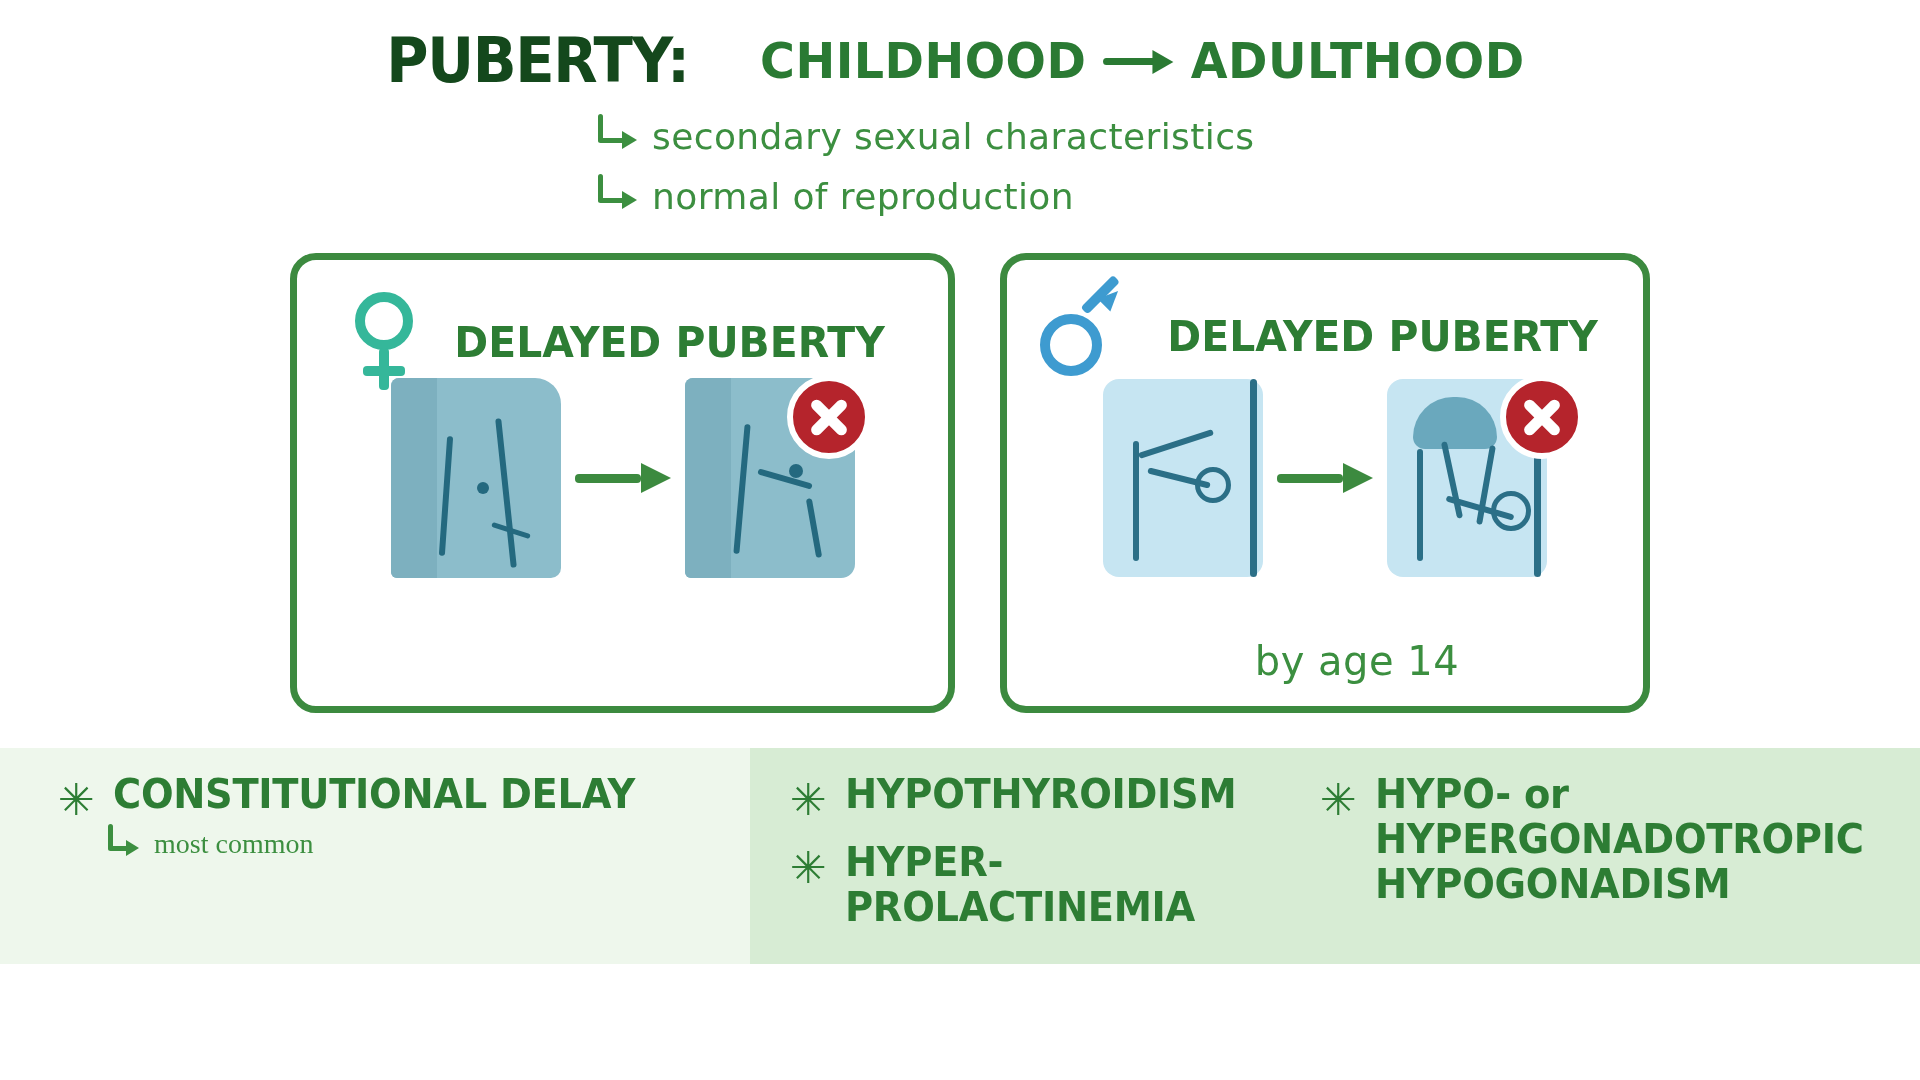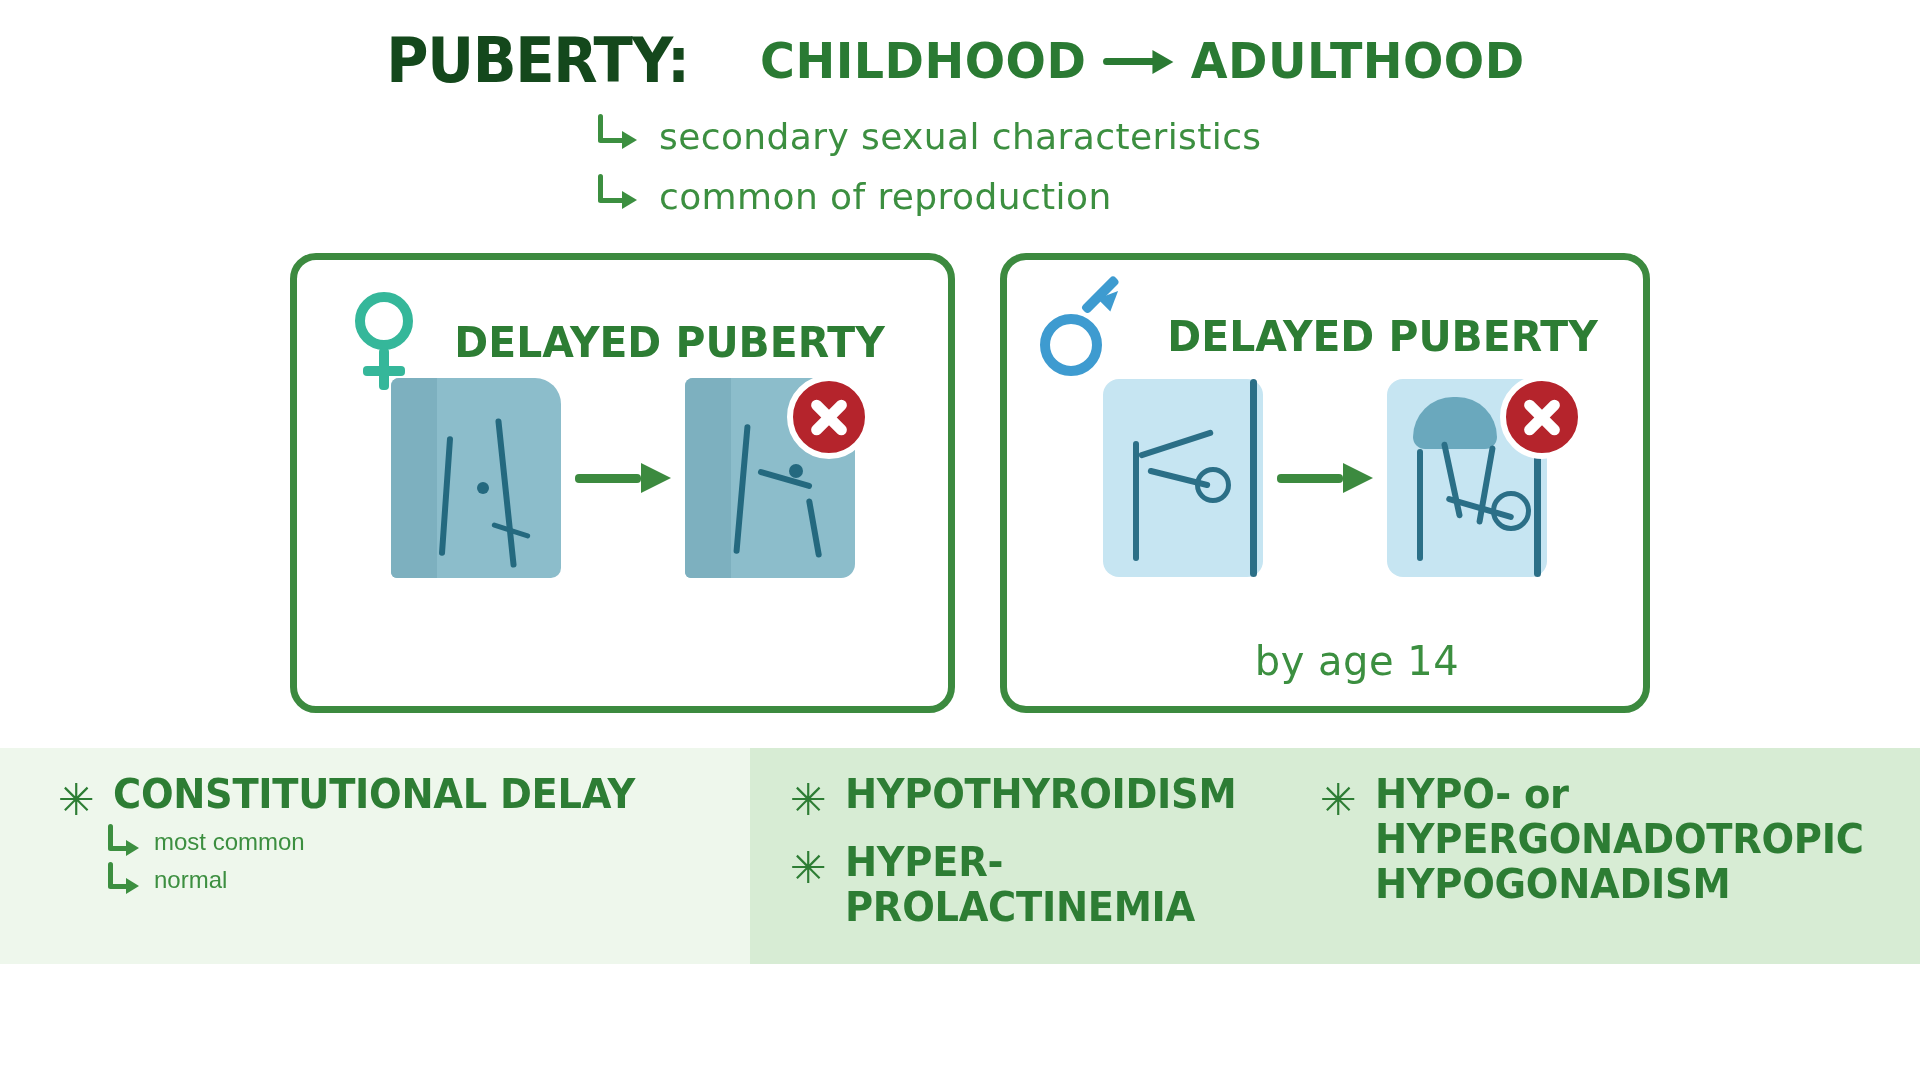--- a/index.html
+++ b/index.html
@@ -33,21 +33,21 @@
     position:absolute;left:0;top:10px;width:56px;height:7px;
     background:#2a7a33;border-radius:4px;
   }
   .title-arrow .head{
     position:absolute;right:0;top:2px;width:0;height:0;
     border-top:12px solid transparent;border-bottom:12px solid transparent;
     border-left:22px solid #2a7a33;
   }
 
   .sub-line{
-    position:absolute;display:flex;align-items:flex-start;gap:21px;
+    position:absolute;display:flex;align-items:flex-start;gap:14px;
     color:#3c8f40;
     font-family:"DejaVu Sans", sans-serif;
     font-size:36px;font-style:normal;letter-spacing:.4px;
   }
   #sub-1{left:596px;top:116px;}
   #sub-2{left:596px;top:176px;}
 
   .hook{display:inline-block;width:42px;height:34px;position:relative;flex:0 0 auto;margin-top:4px;}
   .hook .v{position:absolute;left:2px;top:-6px;width:5px;height:28px;background:#3c8f40;border-radius:3px;}
   .hook .h{position:absolute;left:2px;top:18px;width:28px;height:5px;background:#3c8f40;border-radius:3px;}
@@ -153,21 +153,21 @@
     font-family:"DejaVu Sans", sans-serif;
     font-size:44px;line-height:1;color:#2d7d34;flex:0 0 auto;margin-top:6px;
   }
   .bullet-text{
     font-family:"DejaVu Sans", sans-serif;font-weight:bold;
     font-size:40px;line-height:1.12;color:#2d7d34;letter-spacing:-.3px;
     transform:scaleX(.96);transform-origin:left center;
   }
   .sub-row{display:flex;align-items:flex-start;gap:12px;margin-left:48px;margin-top:8px;}
   .sub-text{
-    font-family:Liberation Sans, sans-serif;font-size:24px;line-height:1;color:#3c8f40;
+    font-family:Liberation Serif, serif;font-size:28px;line-height:1;color:#3c8f40;
   }
   .hook-sm{display:inline-block;width:36px;height:28px;position:relative;flex:0 0 auto;margin-top:2px;}
   .hook-sm .v{position:absolute;left:2px;top:-8px;width:5px;height:26px;background:#3c8f40;border-radius:3px;}
   .hook-sm .h{position:absolute;left:2px;top:14px;width:22px;height:5px;background:#3c8f40;border-radius:3px;}
   .hook-sm .ah{position:absolute;left:20px;top:8px;width:0;height:0;
     border-top:8px solid transparent;border-bottom:8px solid transparent;border-left:13px solid #3c8f40;}
   .gap-18{height:18px;}
 </style>
 </head>
 <body>
@@ -194,21 +194,21 @@
     </span>
     <span>secondary sexual characteristics</span>
   </div>
 
   <div class="sub-line" id="sub-2">
     <span class="hook">
       <span class="v"></span>
         <span class="h"></span>
         <span class="ah"></span>
     </span>
-    <span>common of reproduction</span>
+    <span>normal of reproduction</span>
   </div>
 </div>
 
 <div class="card" id="card-female">
 
   <div class="card-head">
     <span class="sym sym-female">
       <span class="ring"></span>
         <span class="stem"></span>
         <span class="cross"></span>
@@ -304,28 +304,20 @@
       <span class="bullet-text">CONSTITUTIONAL DELAY</span>
     </div>
     <div class="sub-row">
       <span class="hook-sm">
         <span class="v"></span>
           <span class="h"></span>
           <span class="ah"></span>
       </span>
       <span class="sub-text">most common</span>
     </div>
-    <div class="sub-row">
-      <span class="hook-sm">
-        <span class="v"></span>
-          <span class="h"></span>
-          <span class="ah"></span>
-      </span>
-      <span class="sub-text">normal</span>
-    </div>
   </div>
 
   <div class="band-col" id="col-2">
     <div class="bullet-row">
       <span class="star">✳</span>
       <span class="bullet-text">HYPOTHYROIDISM</span>
     </div>
     <div class="gap-18"></div>
     <div class="bullet-row">
       <span class="star">✳</span>

